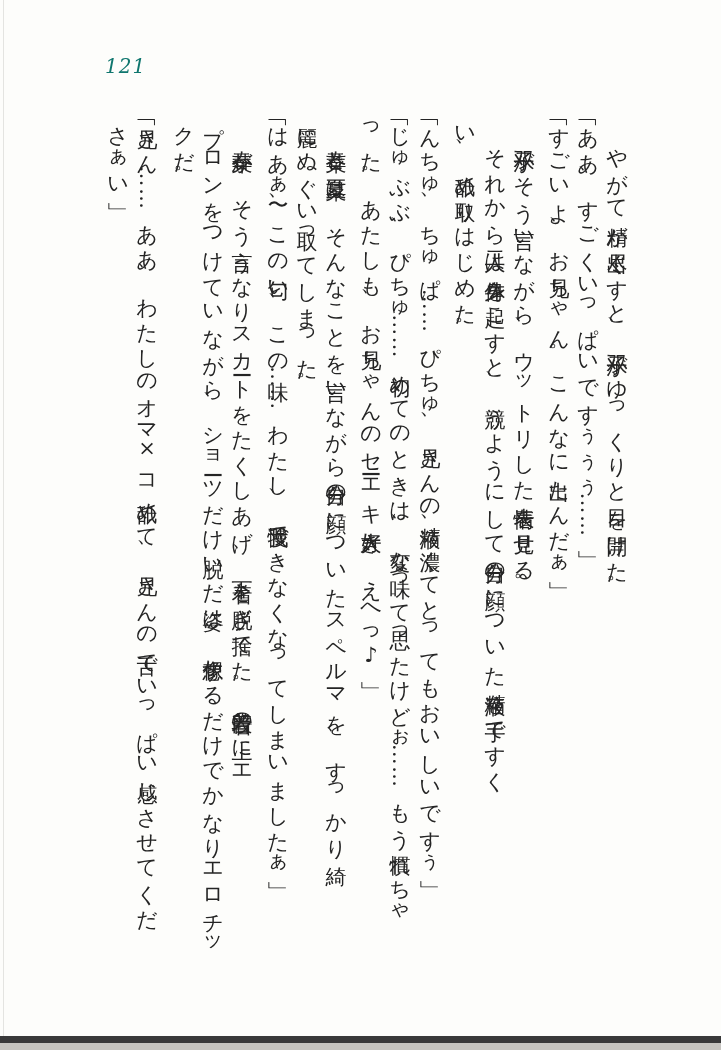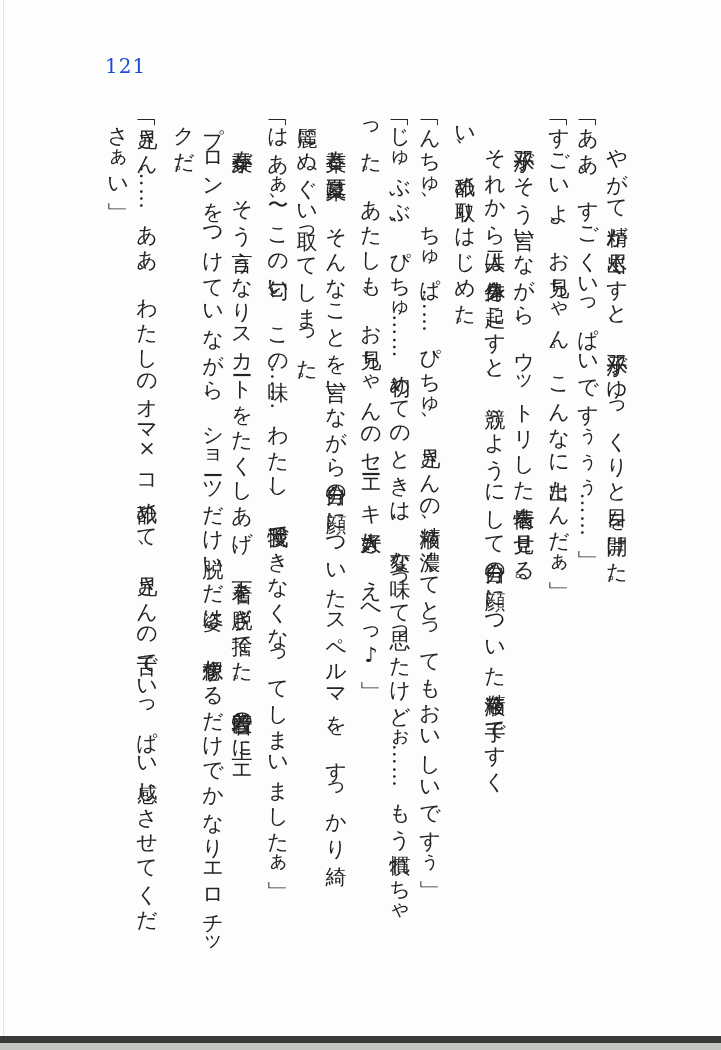--- a/index.html
+++ b/index.html
@@ -16,21 +16,22 @@
     height: 1050px;
     background: #fdfdfb;
     font-family: "DejaVu Serif", "Liberation Serif", serif;
     color: #222222;
   }
   .page-number {
     position: absolute;
     left: 105px;
     top: 54px;
     font-size: 20px;
-    color: #1d4ed8;
+    font-style: italic;
+    color: #0f766e;
     letter-spacing: 1px;
     text-align: right;
   }
   .text-area {
     position: absolute;
     top: 0; left: 0; right: 0; bottom: 0;
   }
   .vcol {
     position: absolute;
     top: 112px;

